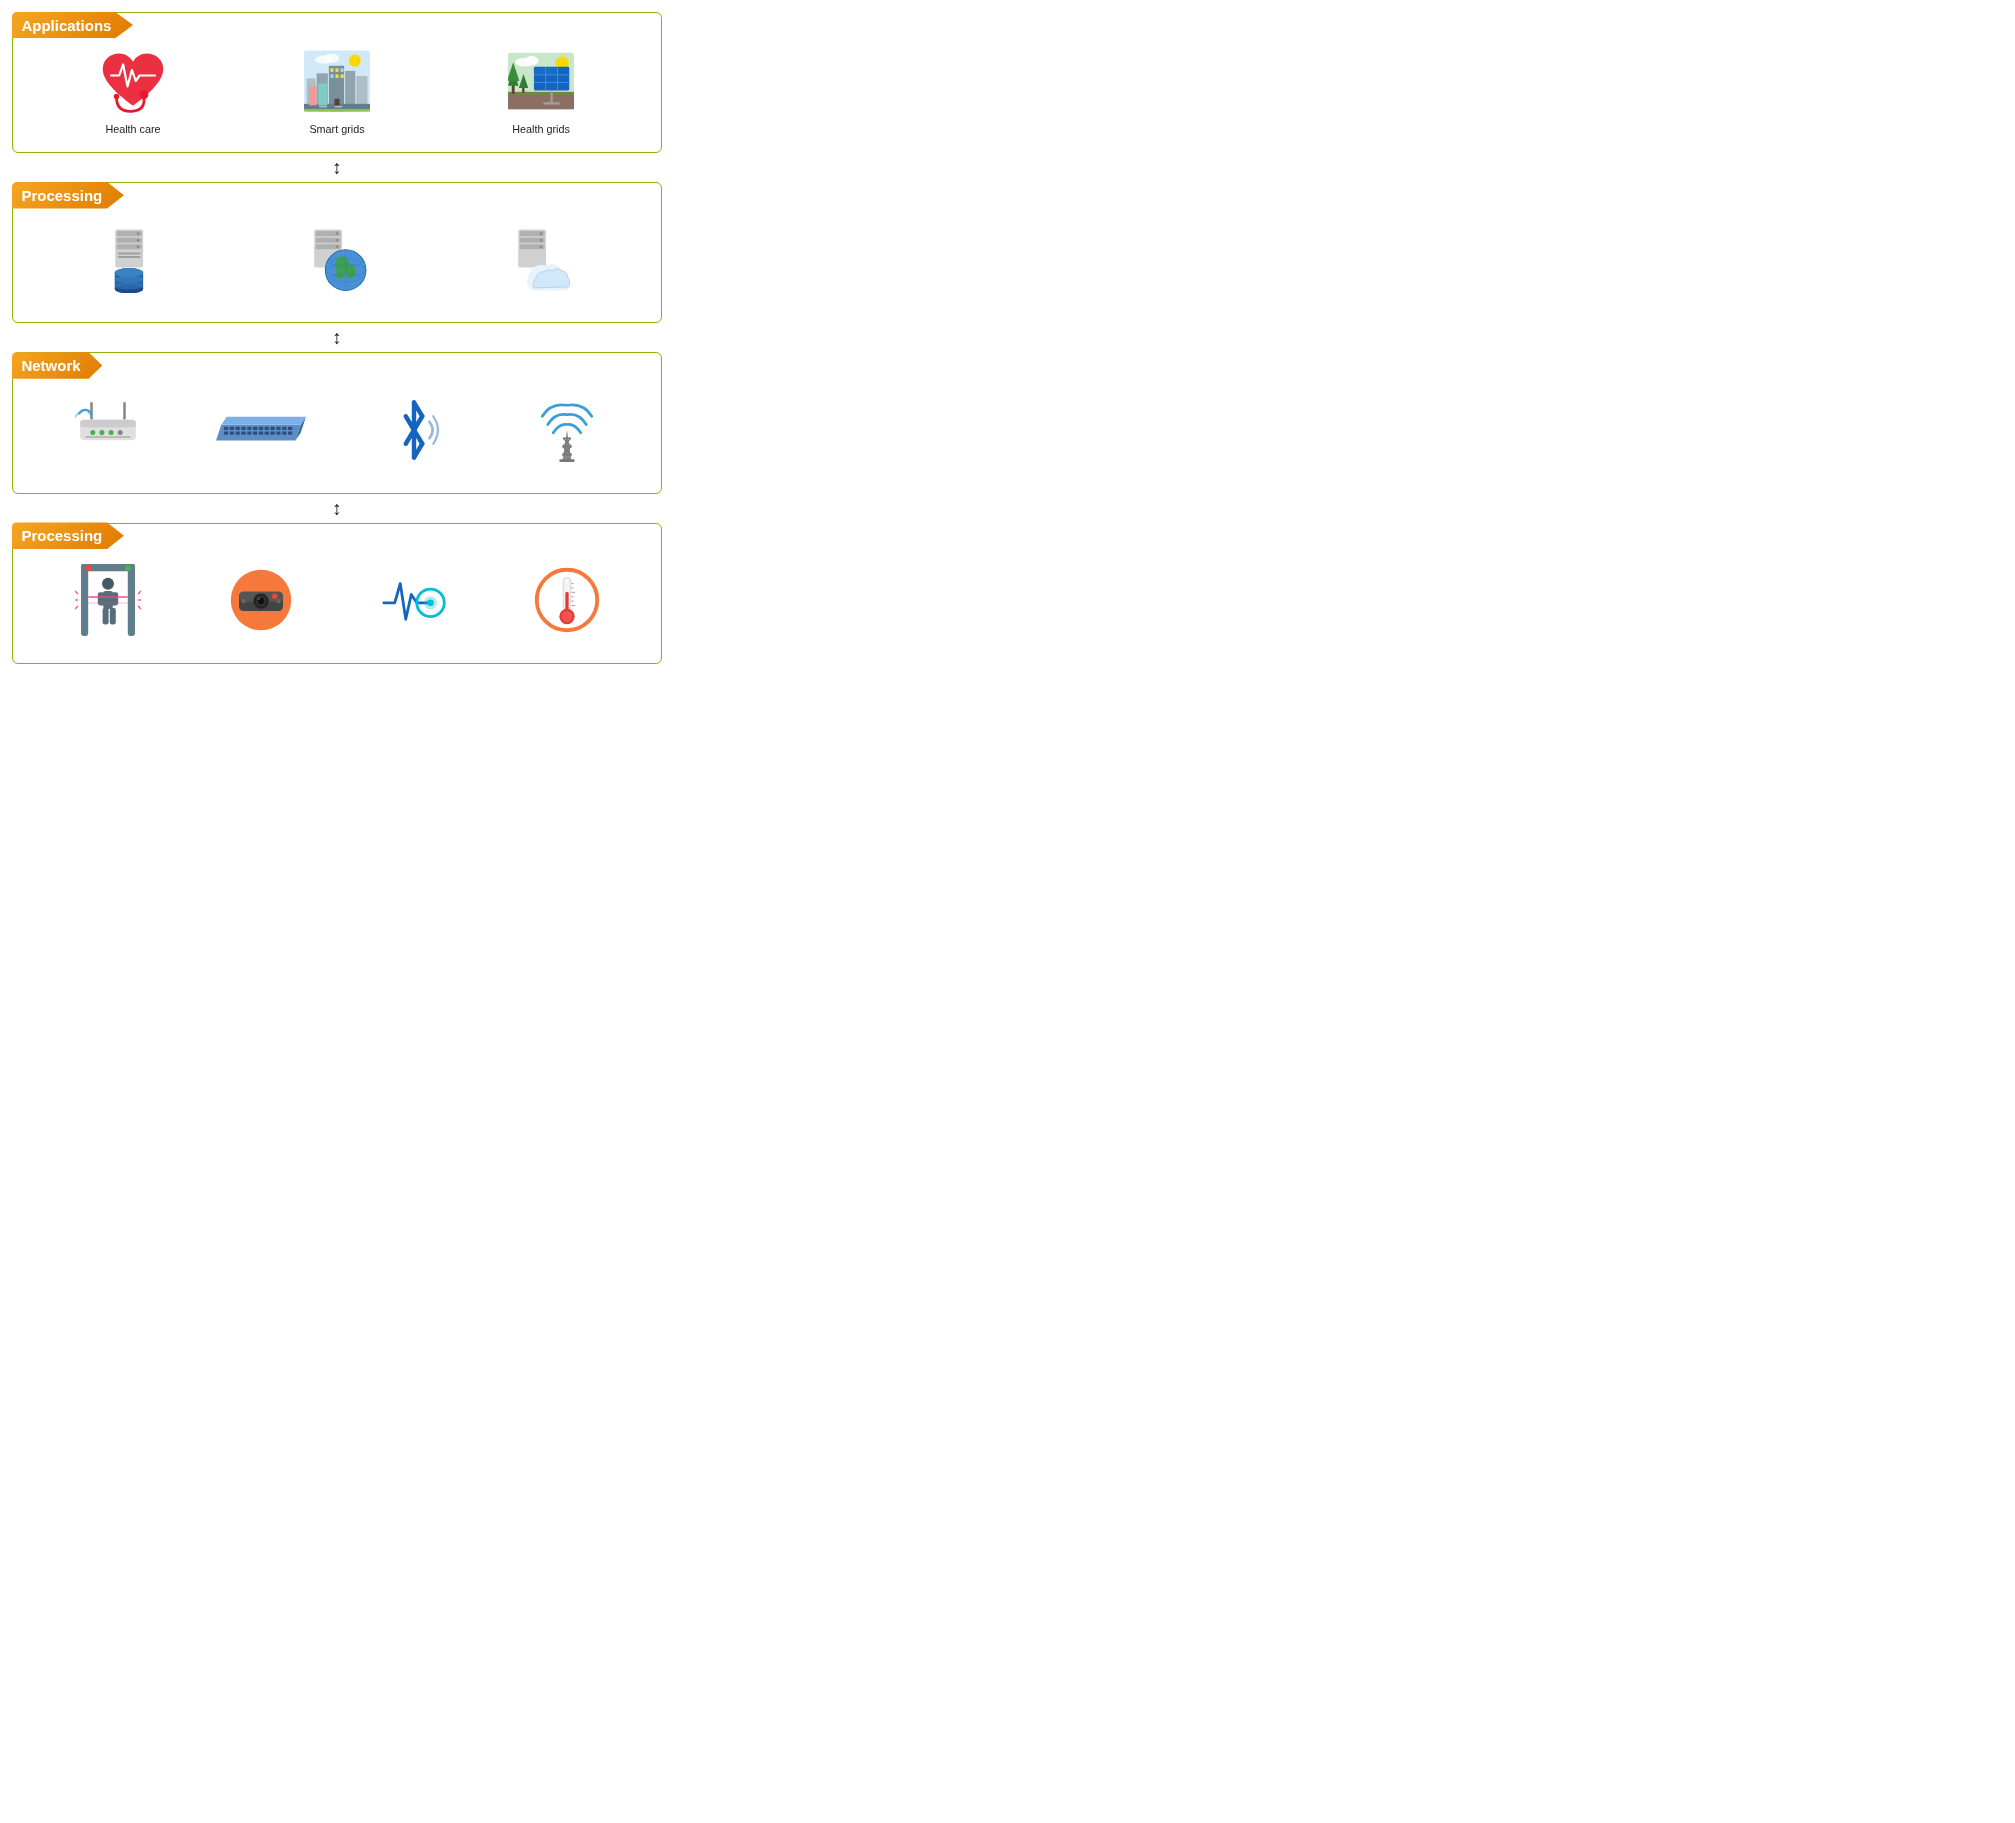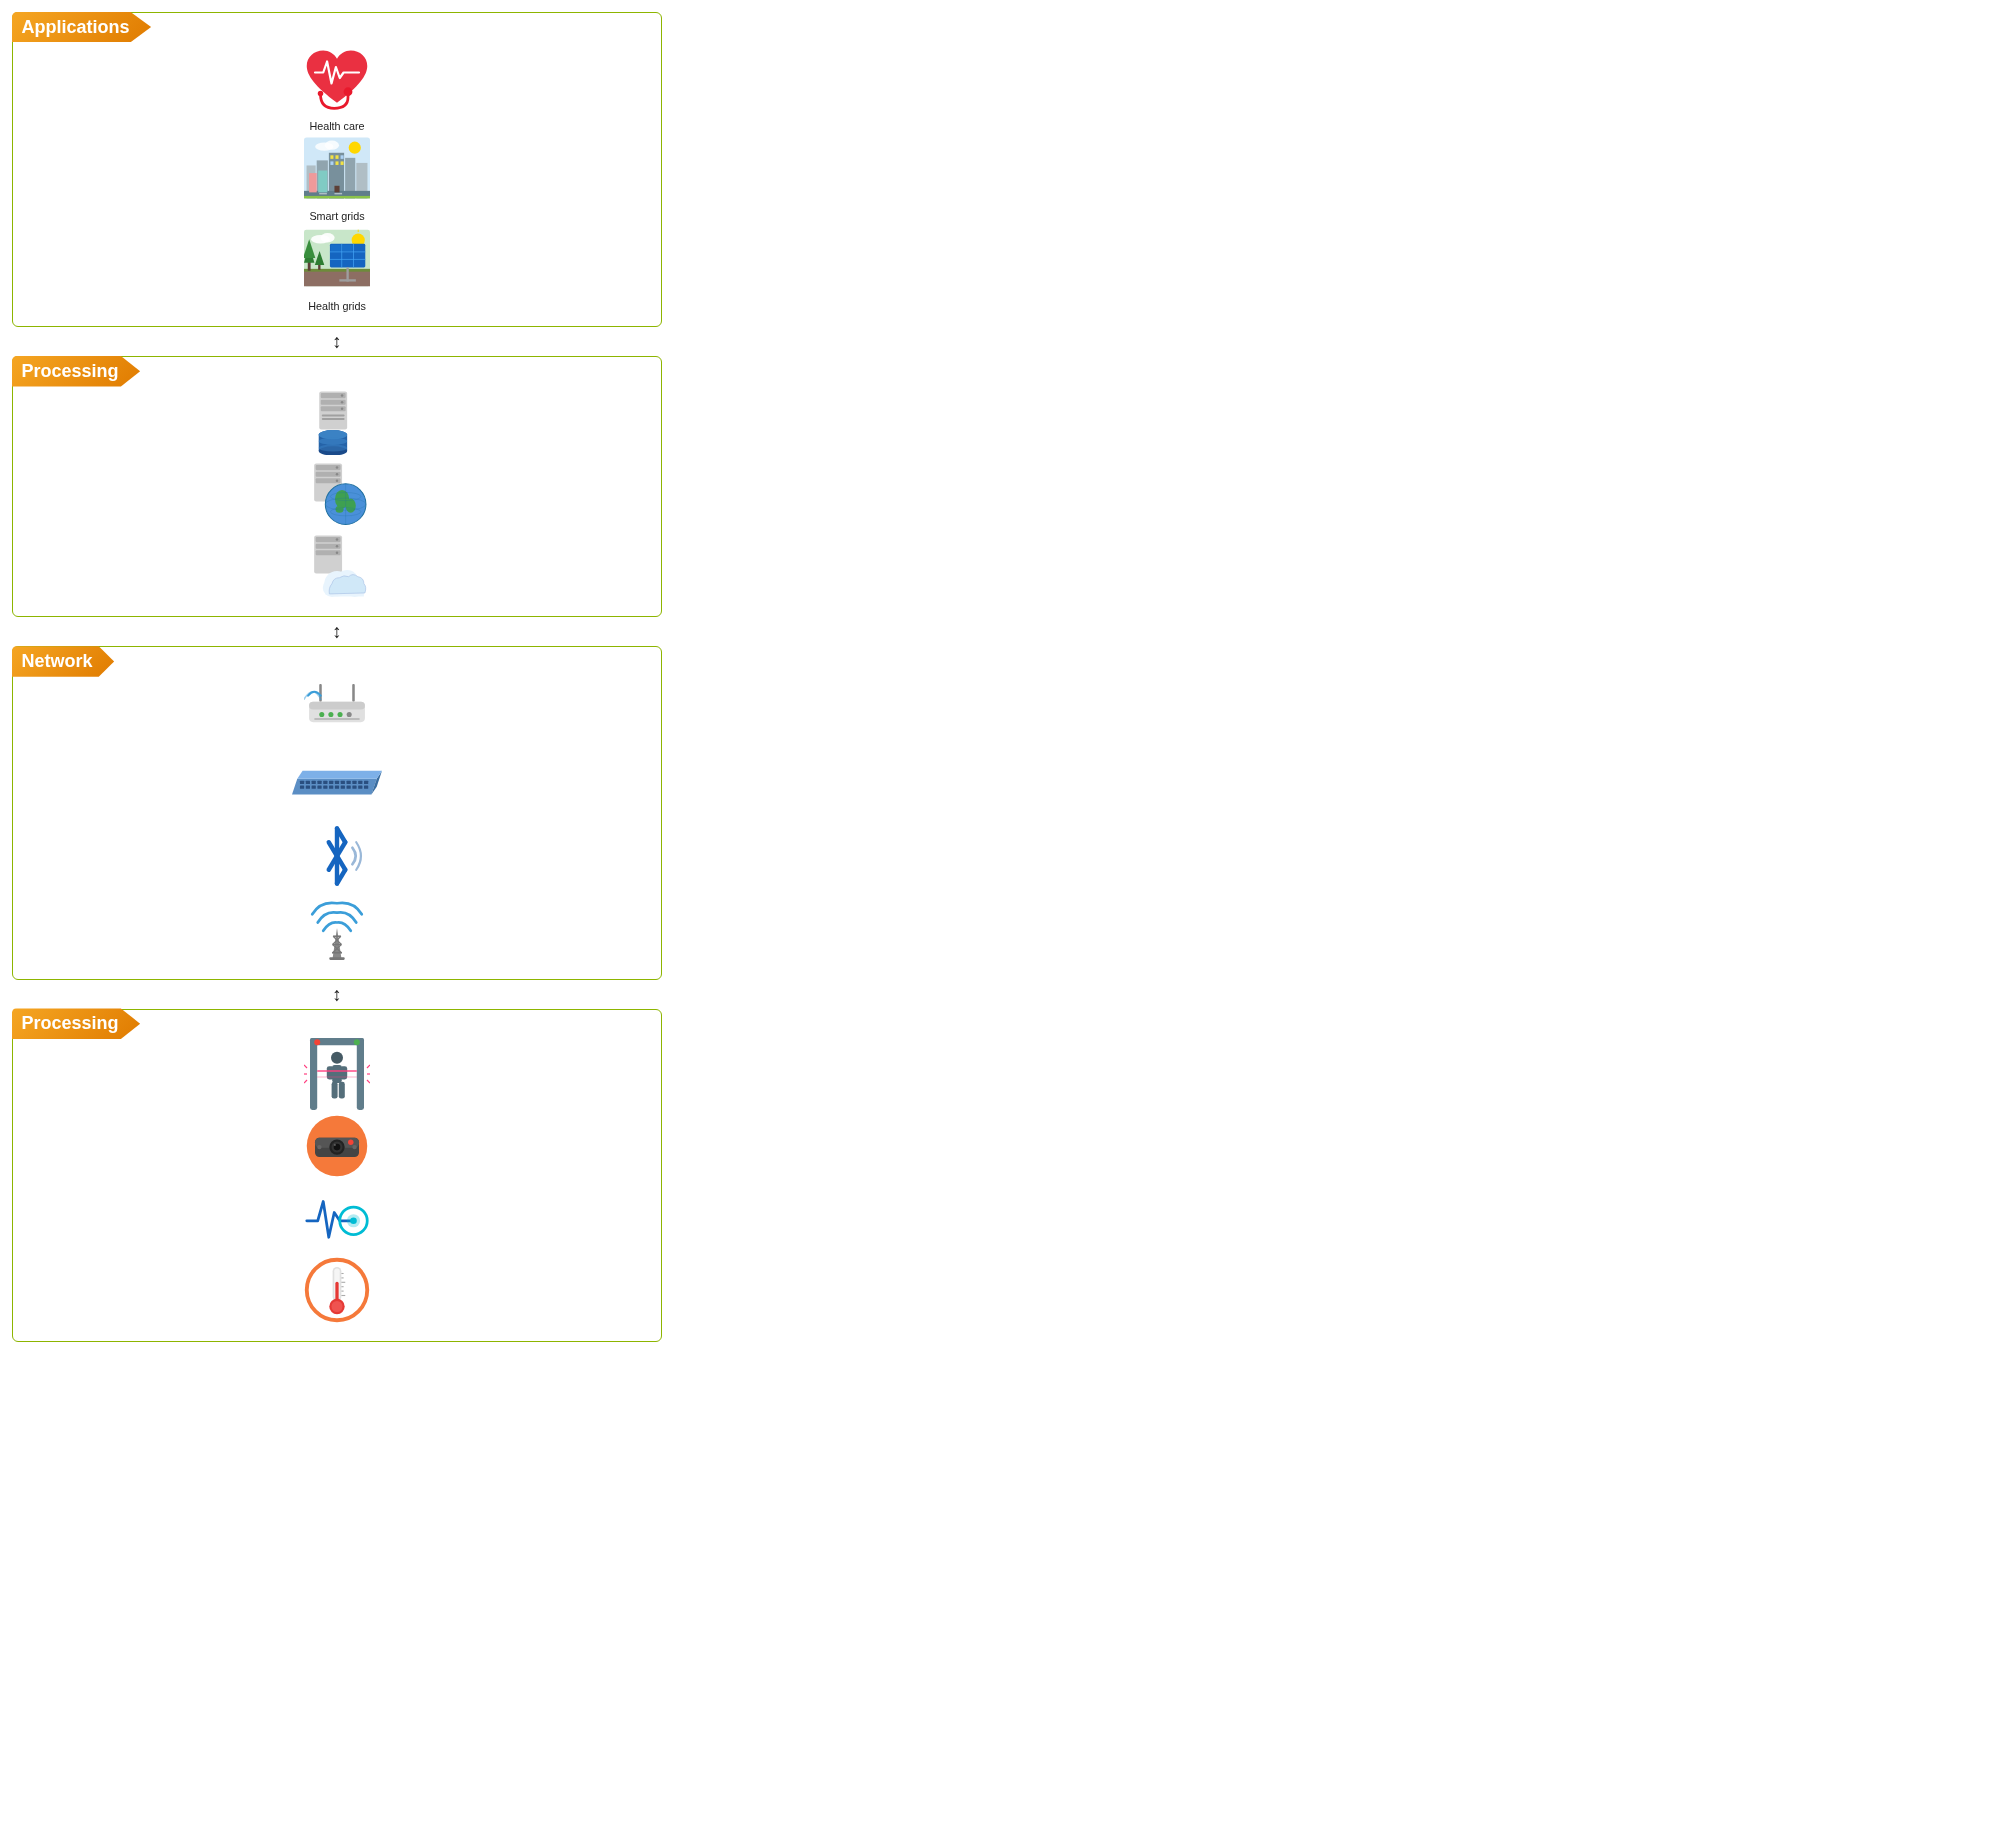--- a/index.html
+++ b/index.html
@@ -22,31 +22,31 @@
       padding: 10.8px 18px 14.4px 18px;
       background: #fff;
       margin-bottom: 0;
     }
     .layer-label {
       position: absolute;
       top: -1.2px;
       left: -1.2px;
       background: linear-gradient(135deg, #f5a623 0%, #e07b00 100%);
       color: #fff;
-      font-size: 18px;
+      font-size: 15px;
       font-weight: bold;
       padding: 4.8px 13.2px 4.8px 9.6px;
       border-radius: 4.8px 0 0 0;
       clip-path: polygon(0 0, 85% 0, 100% 50%, 85% 100%, 0 100%);
       padding-right: 21.7px;
       z-index: 2;
     }
     .layer-content {
       display: flex;
-      flex-direction: column;
+      flex-direction: row;
       justify-content: center;
       align-items: center;
       margin-top: 18px;
       min-height: 96px;
     }
     .layer-item {
       display: flex;
       flex-direction: column;
       align-items: center;
       gap: 6px;

